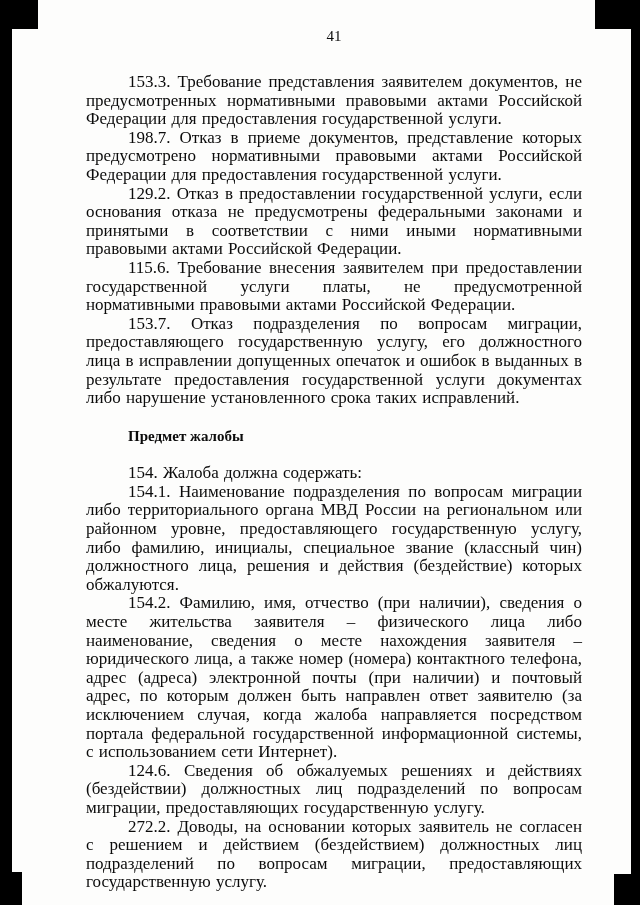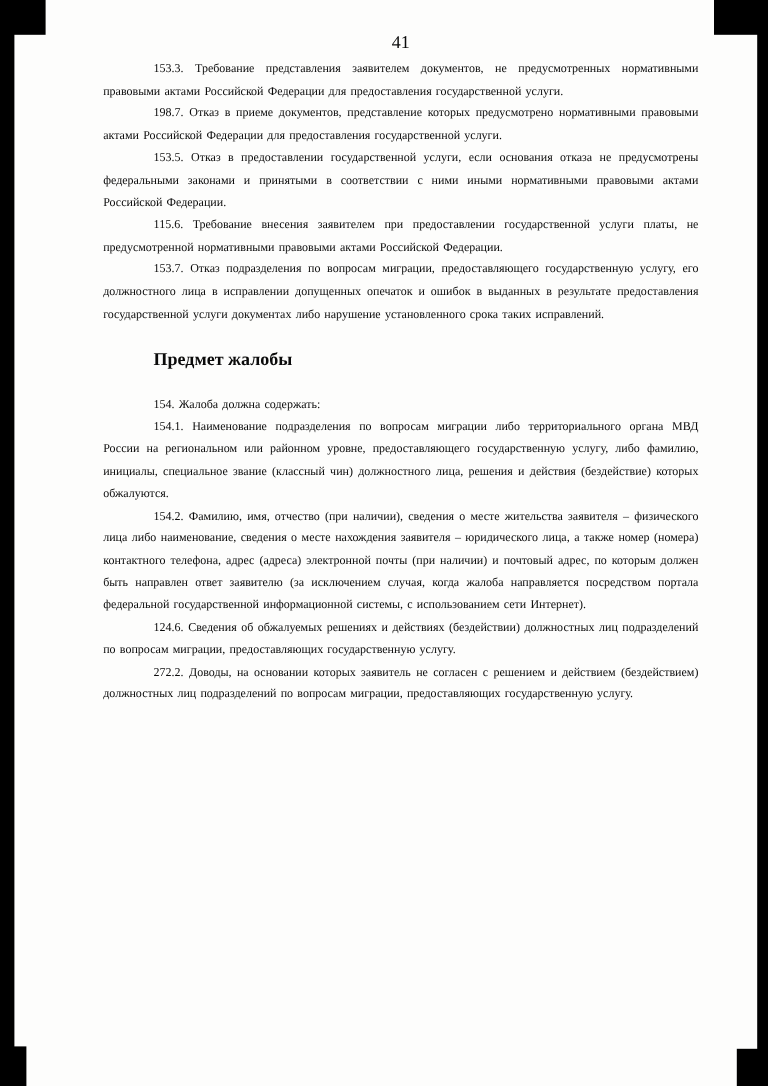--- a/index.html
+++ b/index.html
@@ -26,25 +26,25 @@
   .content {
     position: absolute;
     left: 86px;
     right: 58px;
     top: 27px;
   }
   .page-number {
     text-align: center;
     font-size: 15px;
     line-height: 18px;
-    margin-bottom: 4px;
+    margin-bottom: 28px;
   }
   p.body-par {
     margin: 0;
-    font-size: 10px;
+    font-size: 17px;
     line-height: 18.6px;
     text-align: justify;
     text-indent: 42px;
     word-spacing: 1px;
   }
   .heading {
     font-size: 15px;
     font-weight: bold;
     line-height: 18.6px;
     margin: 19px 0 19px 0;
@@ -64,21 +64,21 @@
   <div class="artifact edge-right"></div>
   <div class="artifact corner-tr"></div>
   <div class="artifact corner-br"></div>
 
   <div class="content">
 
     <div class="page-number">41</div>
 
     <p class="body-par">153.3. Требование представления заявителем документов, не предусмотренных нормативными правовыми актами Российской Федерации для предоставления государственной услуги.</p>
     <p class="body-par">198.7. Отказ в приеме документов, представление которых предусмотрено нормативными правовыми актами Российской Федерации для предоставления государственной услуги.</p>
-    <p class="body-par">153.5. Отказ в предоставлении государственной услуги, если основания отказа не предусмотрены федеральными законами и принятыми в соответствии с ними иными нормативными правовыми актами Российской Федерации.</p>
+    <p class="body-par">129.2. Отказ в предоставлении государственной услуги, если основания отказа не предусмотрены федеральными законами и принятыми в соответствии с ними иными нормативными правовыми актами Российской Федерации.</p>
     <p class="body-par">115.6. Требование внесения заявителем при предоставлении государственной услуги платы, не предусмотренной нормативными правовыми актами Российской Федерации.</p>
     <p class="body-par">153.7. Отказ подразделения по вопросам миграции, предоставляющего государственную услугу, его должностного лица в исправлении допущенных опечаток и ошибок в выданных в результате предоставления государственной услуги документах либо нарушение установленного срока таких исправлений.</p>
 
     <div class="heading">Предмет жалобы</div>
 
     <p class="body-par">154. Жалоба должна содержать:</p>
     <p class="body-par">154.1. Наименование подразделения по вопросам миграции либо территориального органа МВД России на региональном или районном уровне, предоставляющего государственную услугу, либо фамилию, инициалы, специальное звание (классный чин) должностного лица, решения и действия (бездействие) которых обжалуются.</p>
     <p class="body-par">154.2. Фамилию, имя, отчество (при наличии), сведения о месте жительства заявителя – физического лица либо наименование, сведения о месте нахождения заявителя – юридического лица, а также номер (номера) контактного телефона, адрес (адреса) электронной почты (при наличии) и почтовый адрес, по которым должен быть направлен ответ заявителю (за исключением случая, когда жалоба направляется посредством портала федеральной государственной информационной системы, с использованием сети Интернет).</p>
     <p class="body-par">124.6. Сведения об обжалуемых решениях и действиях (бездействии) должностных лиц подразделений по вопросам миграции, предоставляющих государственную услугу.</p>
     <p class="body-par">272.2. Доводы, на основании которых заявитель не согласен с решением и действием (бездействием) должностных лиц подразделений по вопросам миграции, предоставляющих государственную услугу.</p>

